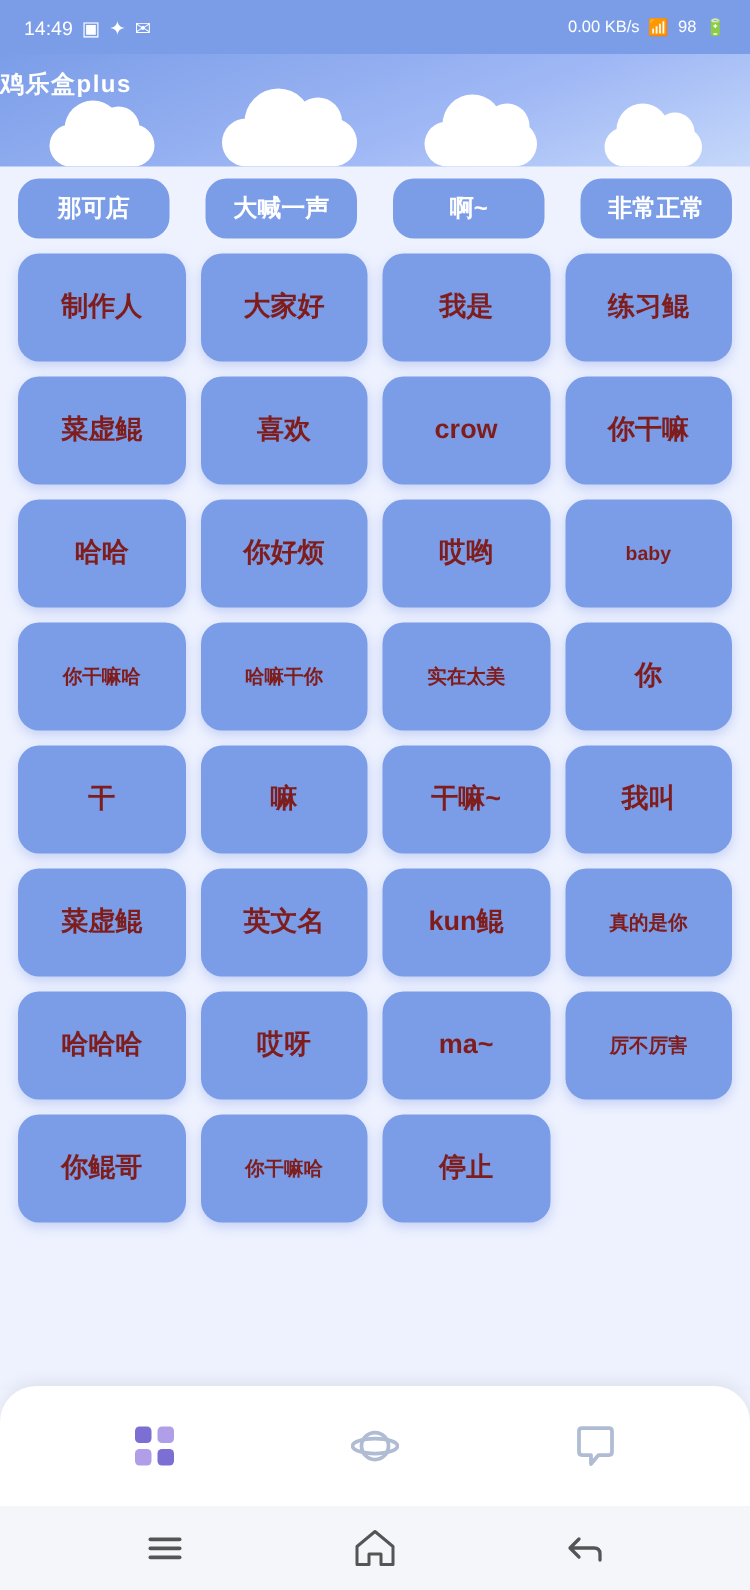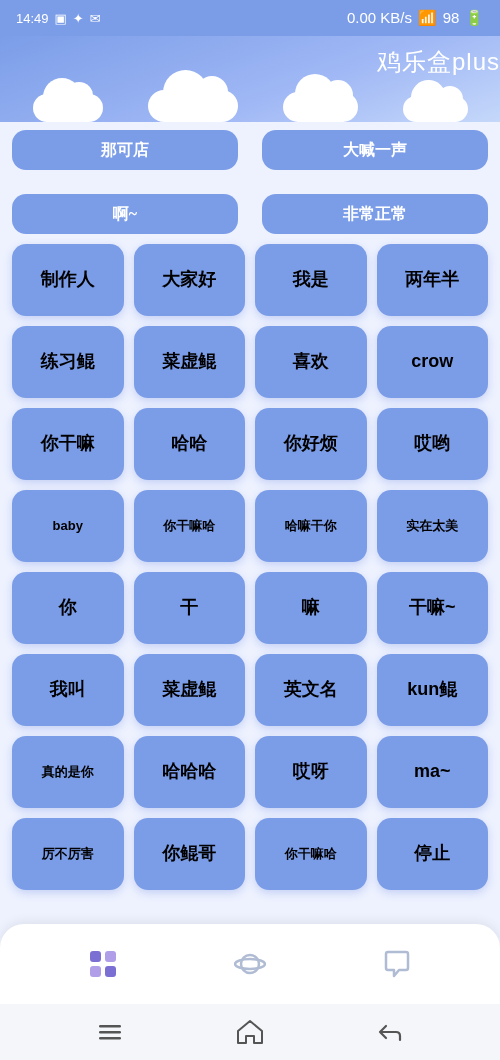--- a/index.html
+++ b/index.html
@@ -18,34 +18,34 @@
       background: #7b9de8;
       height: 36px;
       display: flex;
       align-items: center;
       justify-content: space-between;
       padding: 0 16px;
       color: white;
       font-size: 13px;
     }
     .status-left { display: flex; align-items: center; gap: 6px; text-align: center; }
-    .status-right { display: flex; align-items: flex-start; gap: 6px; font-size: 15px; }
+    .status-right { display: flex; align-items: flex-start; gap: 6px; font-size: 11px; }
 
     
     .header {
       background: linear-gradient(160deg, #7b9de8 0%, #a0b8f5 60%, #c5d8fa 100%);
       padding: 10px 0 0 0;
       position: relative;
       overflow: hidden;
     }
     .header-title {
-      text-align: right;
+      text-align: left;
       color: white;
-      font-size: 24px;
-      font-weight: 400;
+      font-size: 16px;
+      font-weight: 700;
       letter-spacing: 1px;
       padding-bottom: 6px;
     }
     .cloud-row {
       display: flex;
       justify-content: space-around;
       align-items: flex-end;
       height: 38px;
       padding: 0 10px;
     }
@@ -59,21 +59,21 @@
     }
 
     .grid {
       display: grid;
       grid-template-columns: repeat(4, 1fr);
       gap: 10px;
     }
 
     .btn {
       background: #7b9de8;
-      color: #000000;
+      color: #7f1d1d;
       border: none;
       border-radius: 14px;
       padding: 0;
       height: 72px;
       font-size: 18px;
       font-weight: 600;
       cursor: pointer;
       display: flex;
       align-items: center;
       justify-content: center;
@@ -136,24 +136,23 @@
       align-items: center;
       justify-content: center;
       color: #555;
       font-size: 20px;
       cursor: pointer;
     }
 
     
     .partial-row {
       display: grid;
-      grid-template-columns: repeat(2, 1fr);
+      grid-template-columns: repeat(4, 1fr);
       gap: 24px;
       margin-bottom: 10px;
-      font-family: Liberation Serif, serif;
     }
     .btn-partial {
       background: #7b9de8;
       color: white;
       border-radius: 14px;
       height: 40px;
       font-size: 16px;
       font-weight: 600;
       display: flex;
       align-items: center;
@@ -209,21 +208,20 @@
     <div class="btn-partial">那可店</div>
     <div class="btn-partial">大喊一声</div>
     <div class="btn-partial">啊~</div>
     <div class="btn-partial">非常正常</div>
   </div>
 
   <div class="grid">
     <button class="btn">制作人</button>
     <button class="btn">大家好</button>
     <button class="btn">我是</button>
-    <button class="btn">两年半</button>
 
     <button class="btn">练习鲲</button>
     <button class="btn">菜虚鲲</button>
     <button class="btn">喜欢</button>
     <button class="btn">crow</button>
 
     <button class="btn">你干嘛</button>
     <button class="btn">哈哈</button>
     <button class="btn">你好烦</button>
     <button class="btn">哎哟</button>

